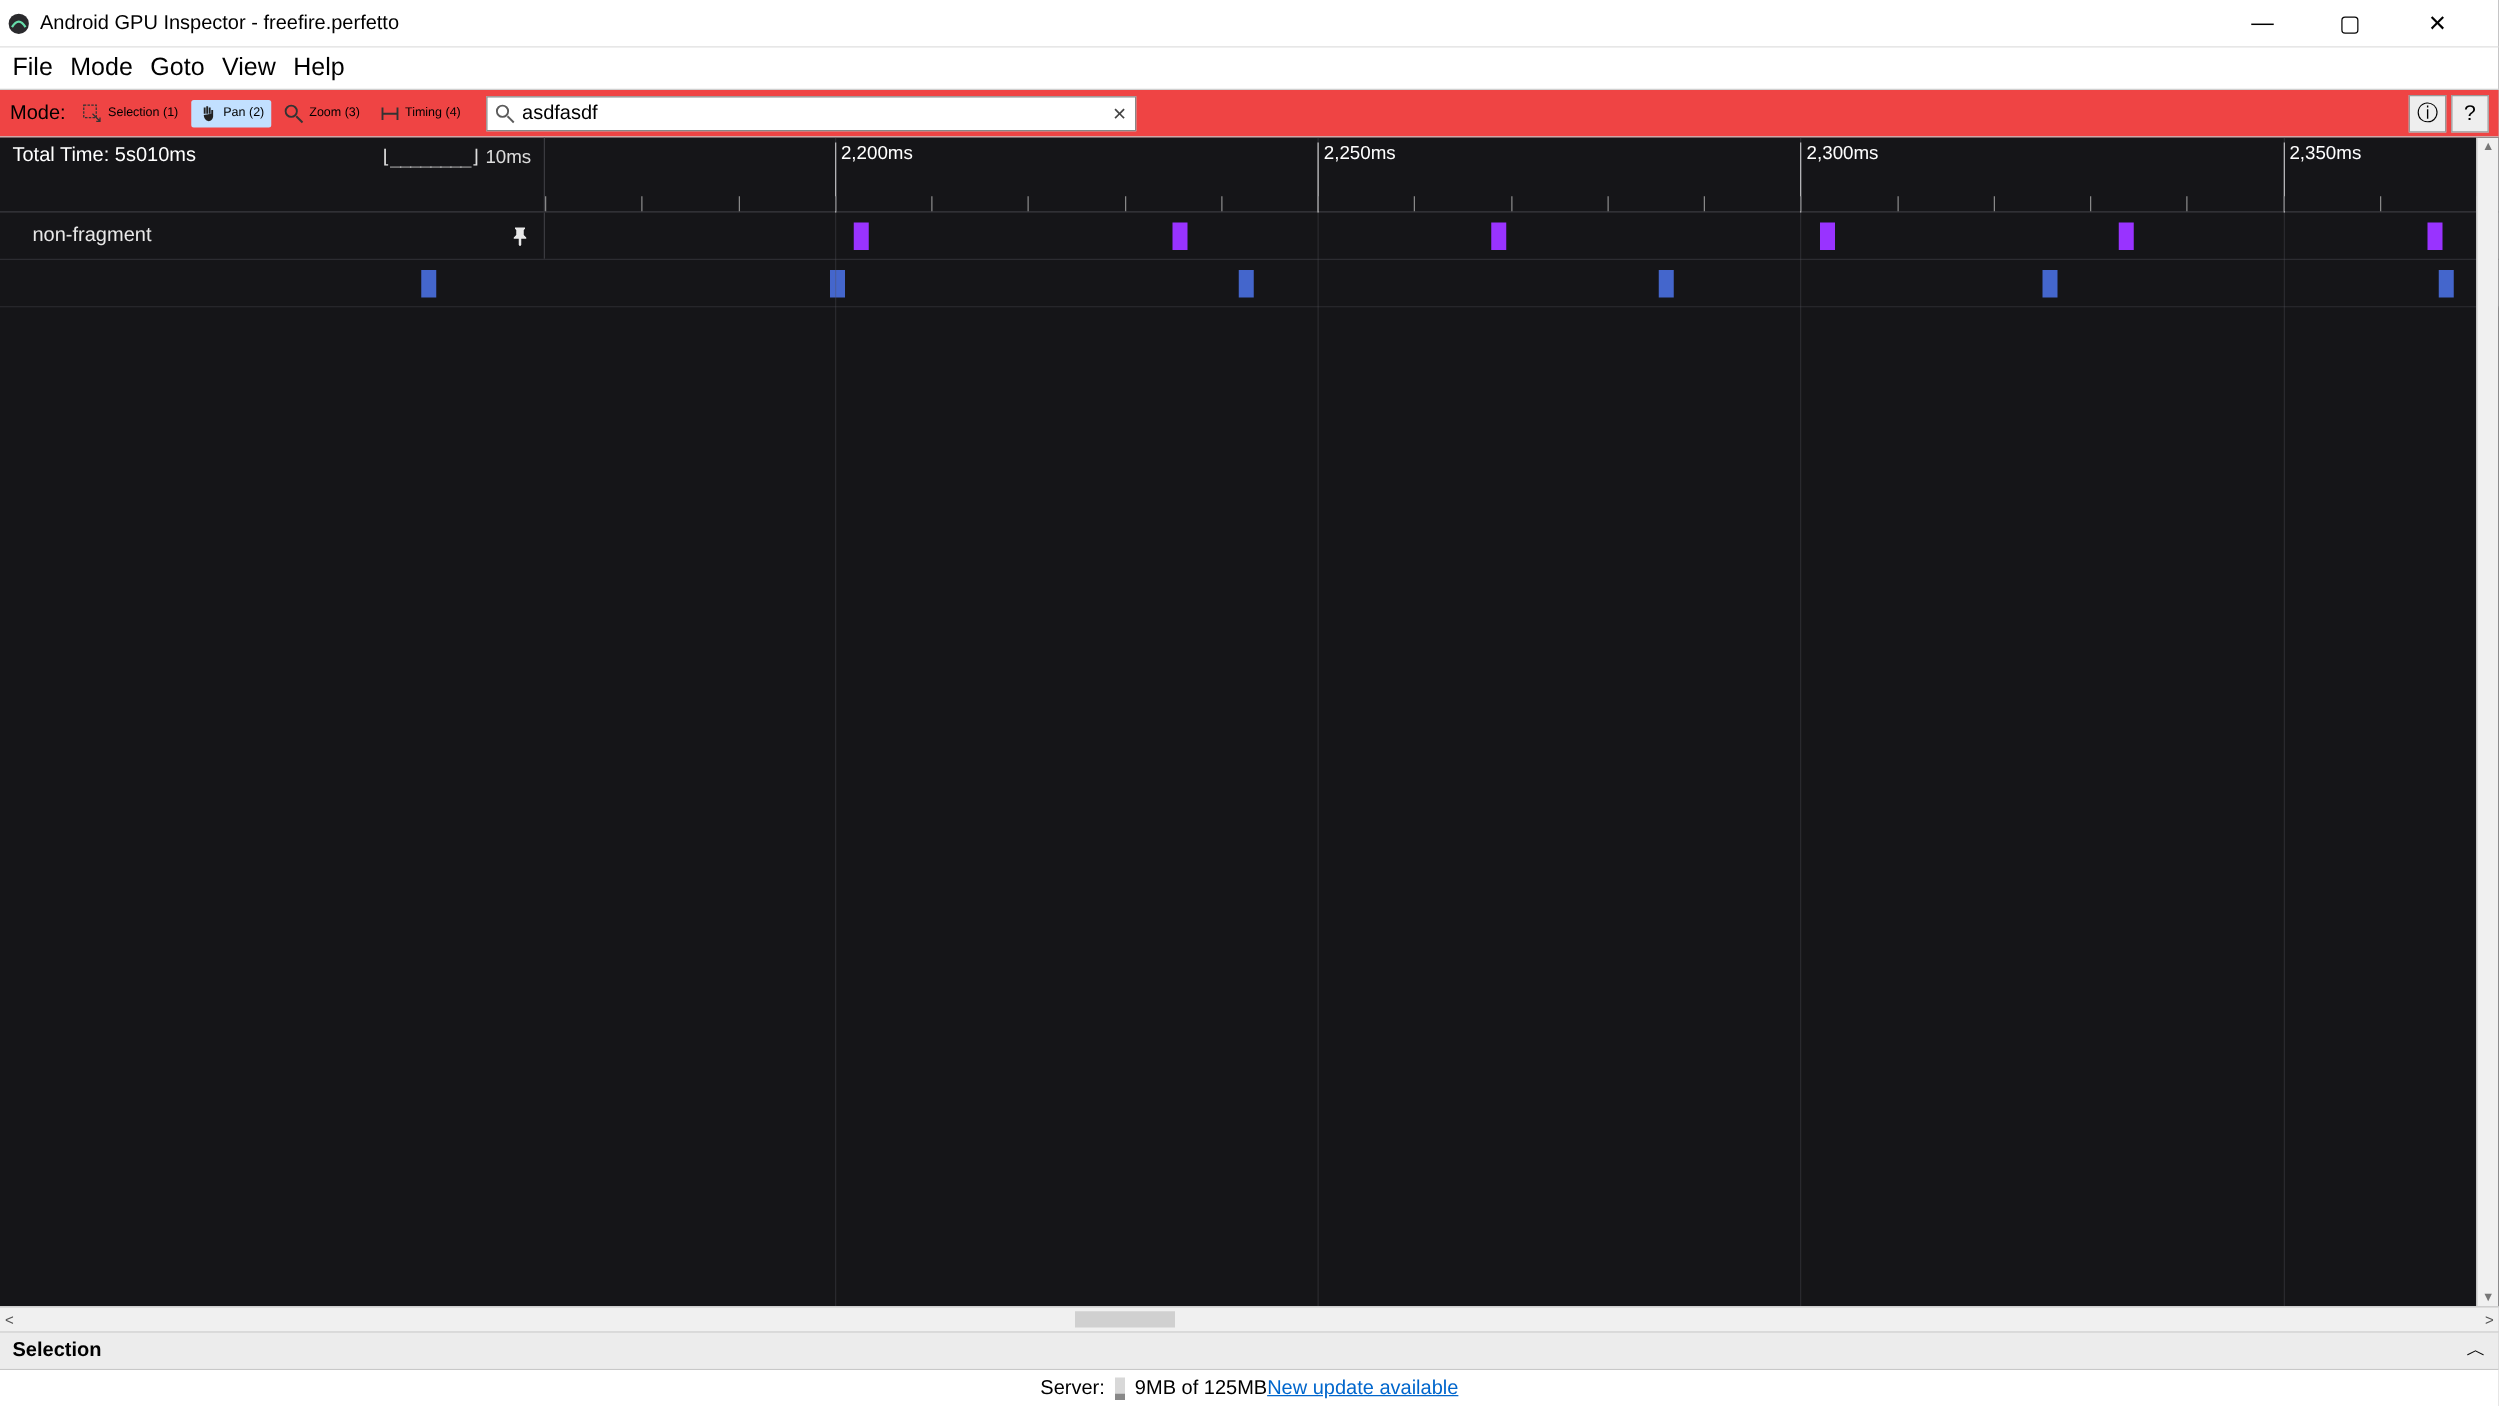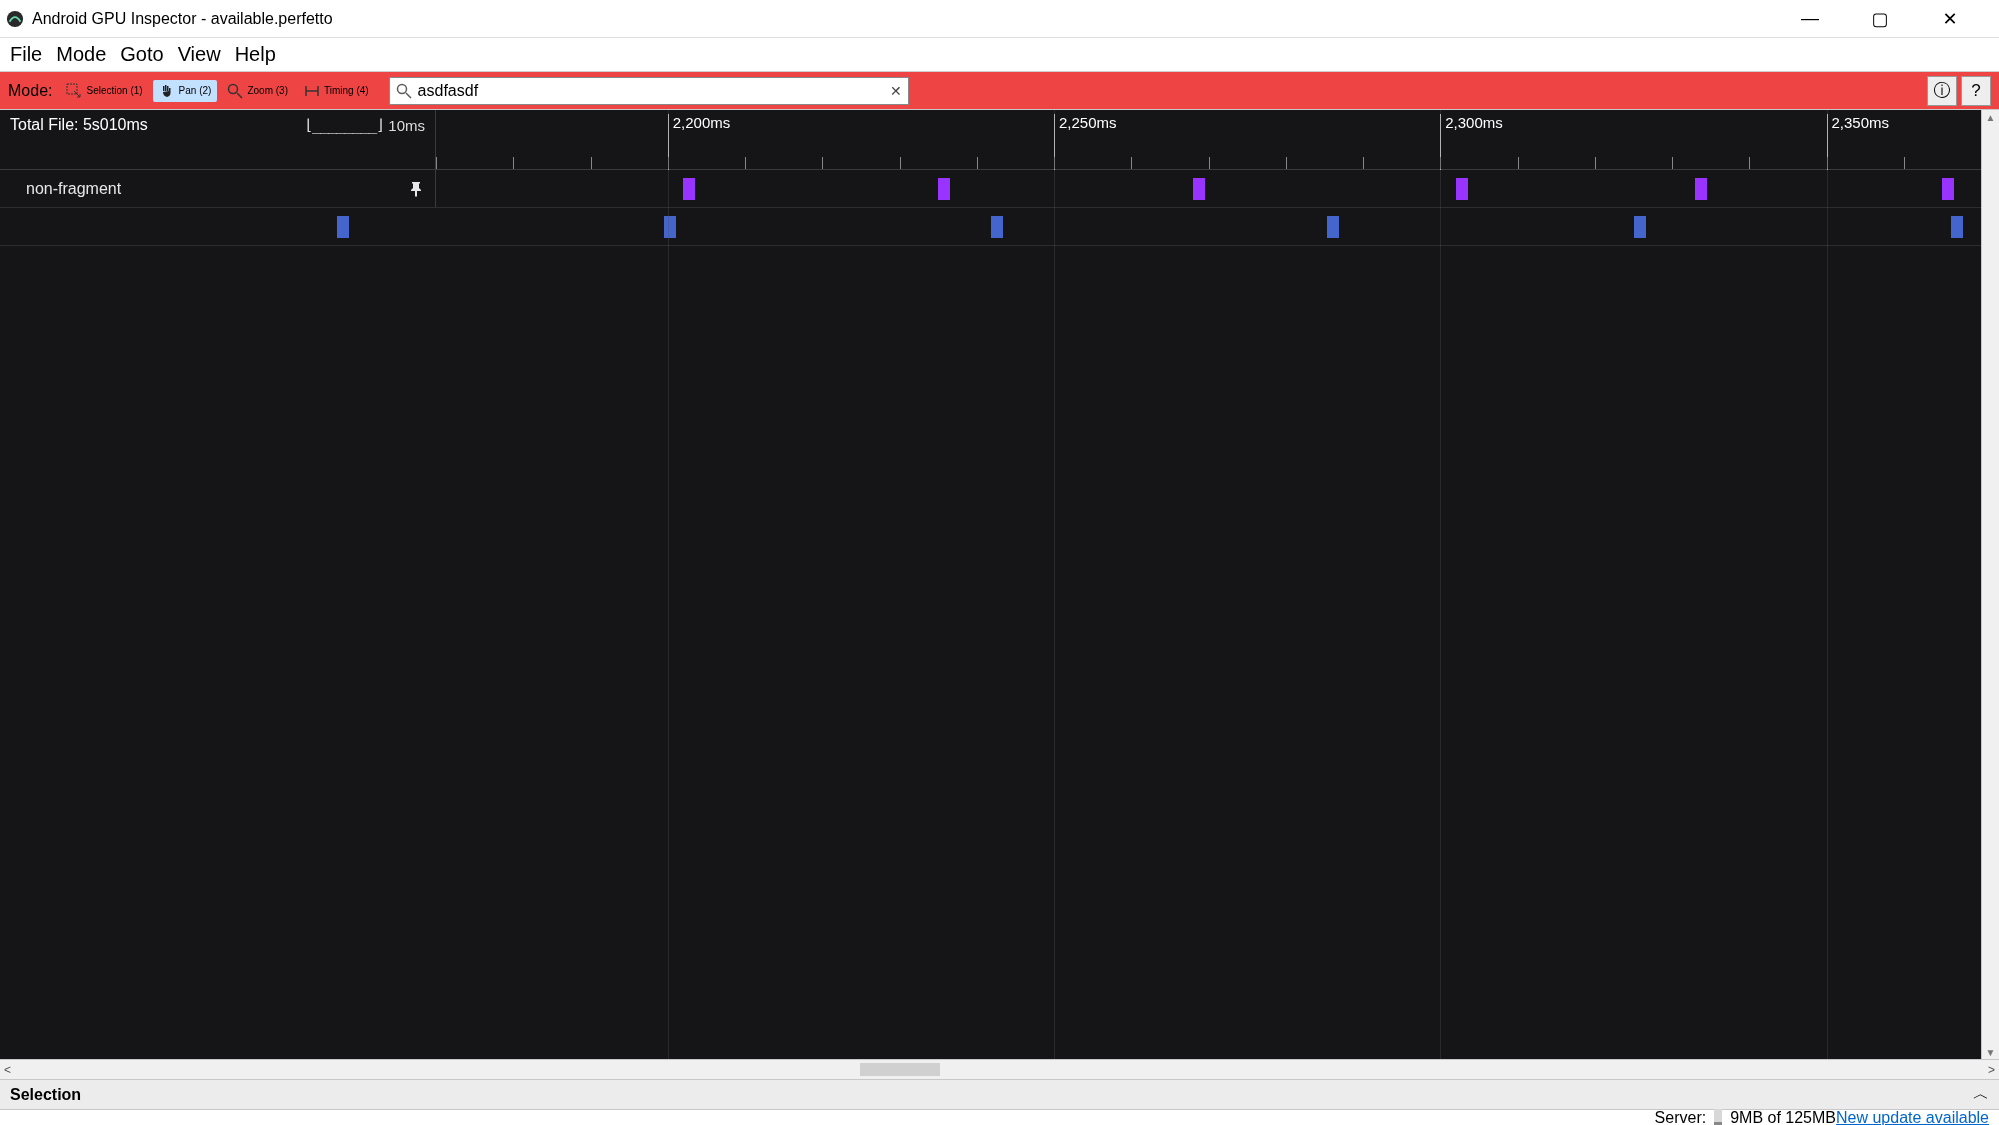--- a/index.html
+++ b/index.html
@@ -64,36 +64,36 @@
     
     .hscroll-strip { height: 20px; background: #f0f0f0; border-top: 1px solid #c8c8c8; display:flex; align-items:center; justify-content:space-between; padding:0 4px; font-size:12px; color:#555; position:relative;}
     .h-arrow { cursor:default; }
     .h-thumb { position:absolute; left:860px; width:80px; top:3px; bottom:3px; background:#d0d0d0; }
 
     
     .selection-panel { height: 30px; background: #ececec; border-top: 1px solid #c8c8c8; display:flex; align-items:center; justify-content:space-between; padding:0 10px; font-weight:bold; font-size:16px; }
     .sel-toggle { font-size:16px; font-weight:normal; cursor:default; }
 
     
-    .statusbar { height: 16px; background: #fff; border-top: 1px solid #c8c8c8; display:flex; align-items:center; justify-content:flex-end; padding:0 10px; font-size:16px; }
+    .statusbar { height: 30px; background: #fff; border-top: 1px solid #c8c8c8; display:flex; align-items:center; justify-content:center; padding:0 10px; font-size:16px; }
     .status-left { display:flex; align-items:center; gap:8px; }
     .mem-gauge { width:8px; height:18px; background:#d8d8d8; display:inline-block; position:relative; }
     .mem-gauge::after { content:""; position:absolute; bottom:0; left:0; right:0; height:5px; background:#888; }
     .update-link { color:#0066cc; text-decoration: underline; cursor: default; }
   </style>
 </head>
 <body>
 
 <div class="titlebar">
   <div class="titlebar-left">
     <svg class="app-icon" viewBox="0 0 20 20">
       <circle cx="10" cy="10" r="9" fill="#2a2a2d"></circle>
       <path d="M4 13 Q10 3 16 13" stroke="#66ddaa" stroke-width="2" fill="none"></path>
     </svg>
-    <span class="title-text">Android GPU Inspector - available.perfetto</span>
+    <span class="title-text">Android GPU Inspector - freefire.perfetto</span>
   </div>
   <div class="window-controls">
     <span class="win-btn">—</span>
     <span class="win-btn">▢</span>
     <span class="win-btn">✕</span>
   </div>
 </div>
 
 <div class="menubar">
   <span class="menu-item">File</span>
@@ -152,21 +152,21 @@
   <div class="help-icons">
     <span class="help-icn">ⓘ</span>
     <span class="help-icn">?</span>
   </div>
 </div>
 
 <div class="timeline-area">
 
   <div class="timeline-header">
     <div class="timeline-left-col">
-      <span class="total-time">Total File: 5s010ms</span>
+      <span class="total-time">Total Time: 5s010ms</span>
       <span class="scale-indicator">
         <span class="scale-bracket">⌊________⌋</span>
         <span>10ms</span>
       </span>
     </div>
     <div class="timeline-right-col">
       <div class="time-marks-row" id="time-marks">
           <div class="major-mark" style="left: 15%;">2,200ms</div>
           <div class="major-mark" style="left: 40%;">2,250ms</div>
           <div class="major-mark" style="left: 65%;">2,300ms</div>

